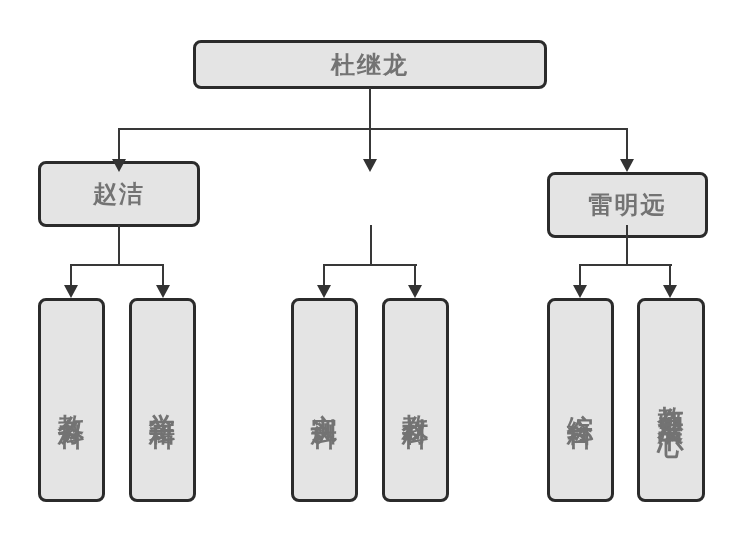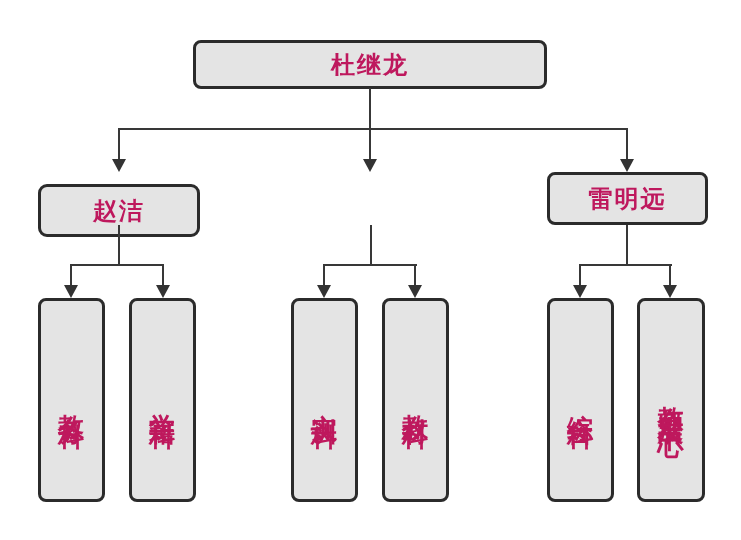--- a/index.html
+++ b/index.html
@@ -1,40 +1,40 @@
 <!DOCTYPE html>
 <html><head>
 <meta charset="utf-8">
 <style>
   html,body{margin:0;padding:0;background:#ffffff;}
   .chart{
     position:relative;width:741px;height:540px;background:#ffffff;overflow:hidden;
-    font-family:"DejaVu Serif","Liberation Serif",serif;color:#be185d;
+    font-family:"DejaVu Serif","Liberation Serif",serif;color:#737373;
   }
   .box{
     position:absolute;background:#e4e4e4;border:3px solid #2b2b2b;border-radius:8px;
     display:flex;align-items:center;justify-content:center;box-sizing:border-box;
   }
   .hlabel{font-size:24px;font-weight:600;letter-spacing:2px;}
   .vtext{
     writing-mode:vertical-lr;text-orientation:upright;
     font-size:26px;font-weight:600;letter-spacing:5px;line-height:1;
   }
   .line{position:absolute;background:#383838;}
   .arrow{
     position:absolute;width:0;height:0;
     border-left:7px solid transparent;border-right:7px solid transparent;
     border-top:13px solid #333333;
   }
   
   .b-root{left:193px;top:40px;width:354px;height:49px;}
   
-  .b-m0{left:38px;top:184px;width:162px;height:53px;border-radius:9px;}
+  .b-m0{left:38px;top:161px;width:162px;height:66px;}
   .b-m1{left:291px;top:172px;width:161px;height:53px;}
-  .b-m2{left:547px;top:172px;width:161px;height:53px;}
+  .b-m2{left:547px;top:172px;width:161px;height:66px;}
   
   .b-c00{left:38px;top:298px;width:67px;height:204px;}
   .b-c01{left:129px;top:298px;width:67px;height:204px;}
   .b-c10{left:291px;top:298px;width:67px;height:204px;}
   .b-c11{left:382px;top:298px;width:67px;height:204px;}
   .b-c20{left:547px;top:298px;width:67px;height:204px;}
   .b-c21{left:637px;top:298px;width:68px;height:204px;}
   
   .l-root-v{left:369px;top:88px;width:2px;height:71px;}
   .l-root-h{left:118px;top:128px;width:510px;height:2px;}

